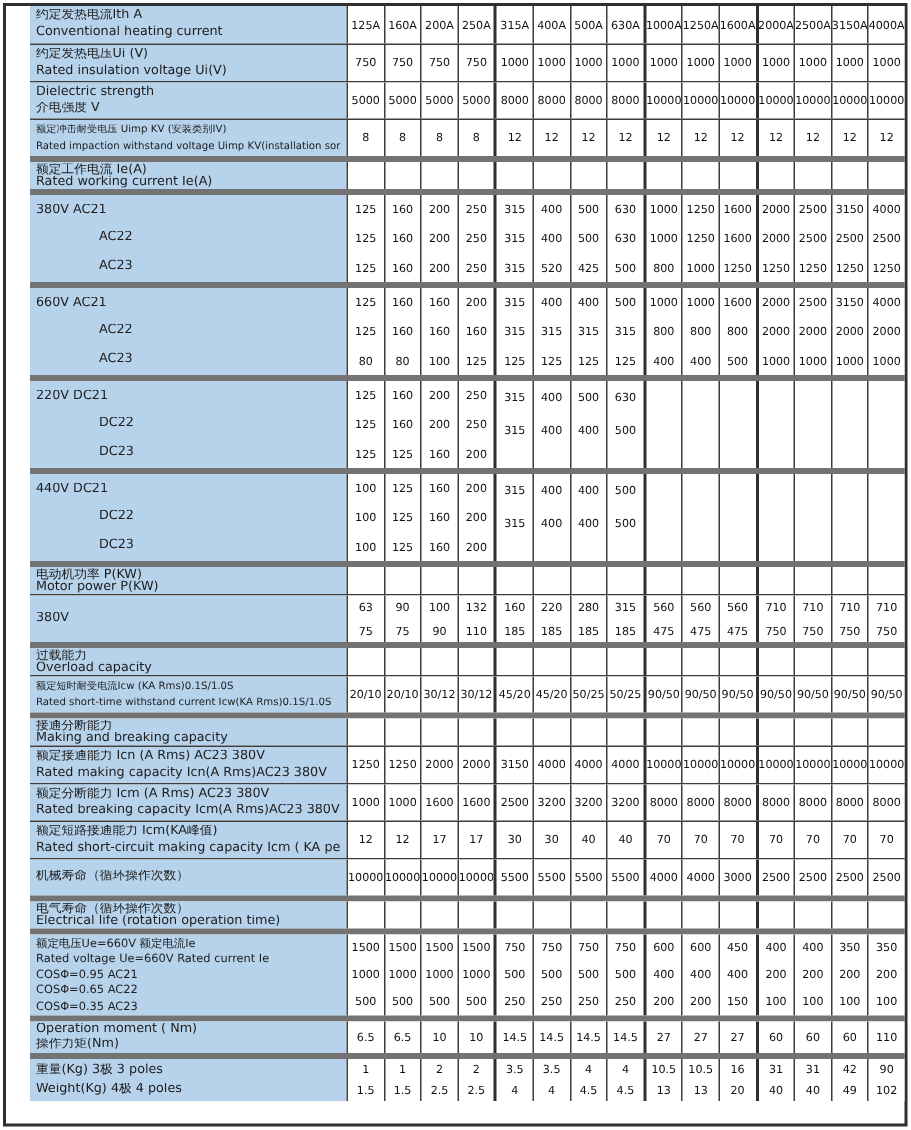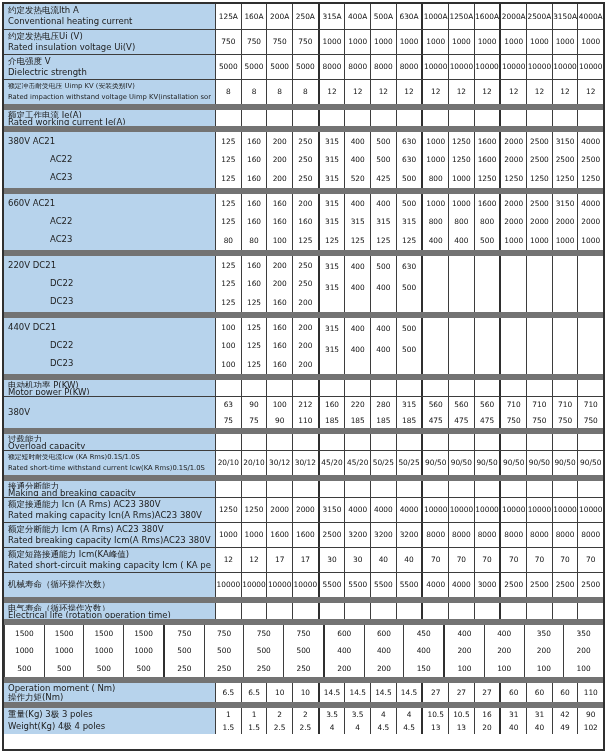--- a/index.html
+++ b/index.html
@@ -4,23 +4,23 @@
 <style>
   html,body{margin:0;padding:0;background:#ffffff;}
   .page{
     width:607px;height:753px;box-sizing:border-box;background:#fff;
     padding:2px;font-family:"DejaVu Sans","Liberation Sans",sans-serif;
   }
   .tbl{
     width:100%;height:100%;box-sizing:border-box;
     border:2px solid #2f2f2f;display:flex;flex-direction:column;
   }
-  .row{display:flex;flex:0 0 auto;border-top:1px solid #3d3d3d;box-sizing:border-box;}
+  .row{display:flex;flex:0 0 auto;border-top:1px solid #3d3d3d;box-sizing:border-box;margin-left:16px;}
   .row:first-child{border-top:none;}
-  .row.sect{border-top:6px solid #737373;}
+  .row.sect{border-top:4px solid #737373;}
   .row.param{height:25px;}
   .row.section{height:22px;}
   .row.g3{height:62px;}
   .row.g2{height:32px;}
   .row.g5{height:58px;}
   .label{
     flex:0 0 211px;width:211px;box-sizing:border-box;background:#b7d3ec;
     padding:1px 4px;display:flex;flex-direction:column;justify-content:space-around;
     overflow:hidden;
   }
@@ -138,22 +138,22 @@
         </div>
         <div class="cell">
           <div class="val">1000</div>
         </div>
         <div class="cell">
           <div class="val">1000</div>
         </div>
       </div>
       <div class="row param">
         <div class="label">
+          <div class="lab-line">Dielectric strength</div>
           <div class="lab-line">介电强度 V</div>
-          <div class="lab-line">Dielectric strength</div>
         </div>
         <div class="cell">
           <div class="val">5000</div>
         </div>
         <div class="cell">
           <div class="val">5000</div>
         </div>
         <div class="cell">
           <div class="val">5000</div>
         </div>
@@ -685,21 +685,21 @@
         </div>
         <div class="cell">
           <div class="val">90</div>
           <div class="val">75</div>
         </div>
         <div class="cell">
           <div class="val">100</div>
           <div class="val">90</div>
         </div>
         <div class="cell">
-          <div class="val">212</div>
+          <div class="val">132</div>
           <div class="val">110</div>
         </div>
         <div class="cell gsep">
           <div class="val">160</div>
           <div class="val">185</div>
         </div>
         <div class="cell">
           <div class="val">220</div>
           <div class="val">185</div>
         </div>
@@ -1141,20 +1141,27 @@
           <div class="val"></div>
         </div>
         <div class="cell">
           <div class="val"></div>
         </div>
         <div class="cell">
           <div class="val"></div>
         </div>
       </div>
       <div class="row g5 sect">
+        <div class="label">
+          <div class="lab-line">额定电压Ue=660V   额定电流Ie</div>
+          <div class="lab-line">Rated voltage Ue=660V      Rated current  Ie</div>
+          <div class="lab-line">COSΦ=0.95   AC21</div>
+          <div class="lab-line">COSΦ=0.65   AC22</div>
+          <div class="lab-line">COSΦ=0.35   AC23</div>
+        </div>
         <div class="cell">
           <div class="val">1500</div>
           <div class="val">1000</div>
           <div class="val">500</div>
         </div>
         <div class="cell">
           <div class="val">1500</div>
           <div class="val">1000</div>
           <div class="val">500</div>
         </div>

